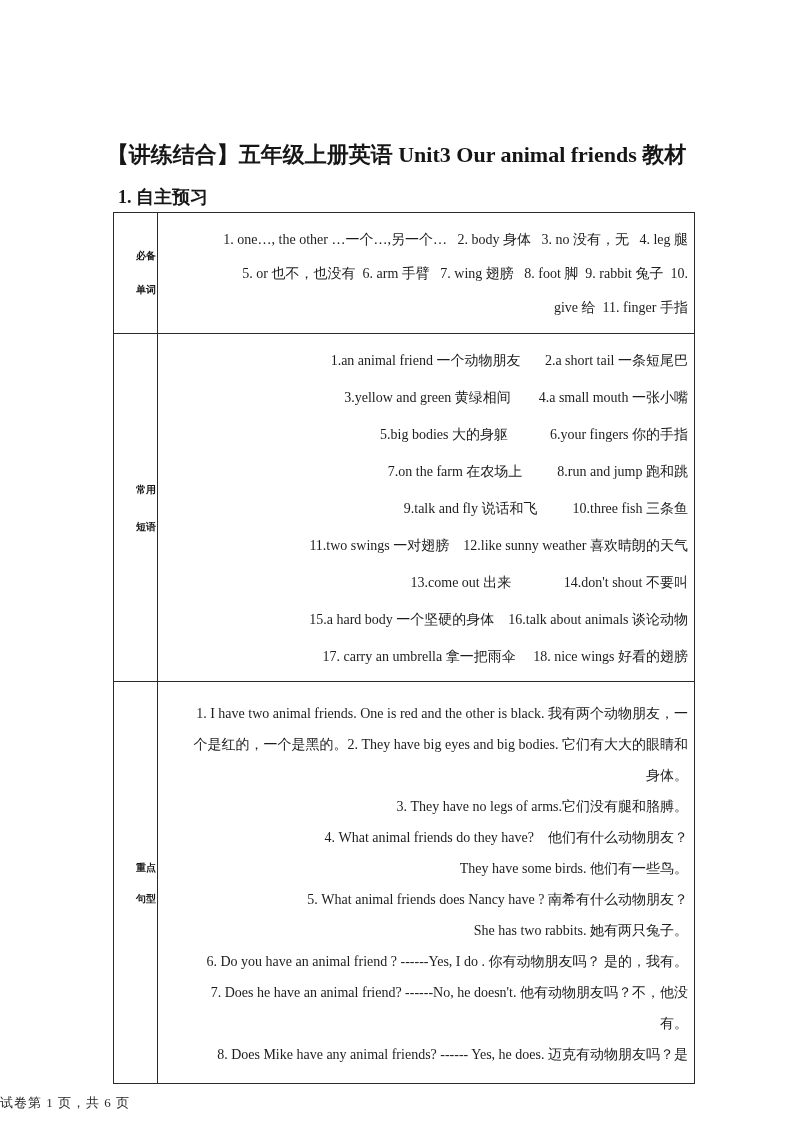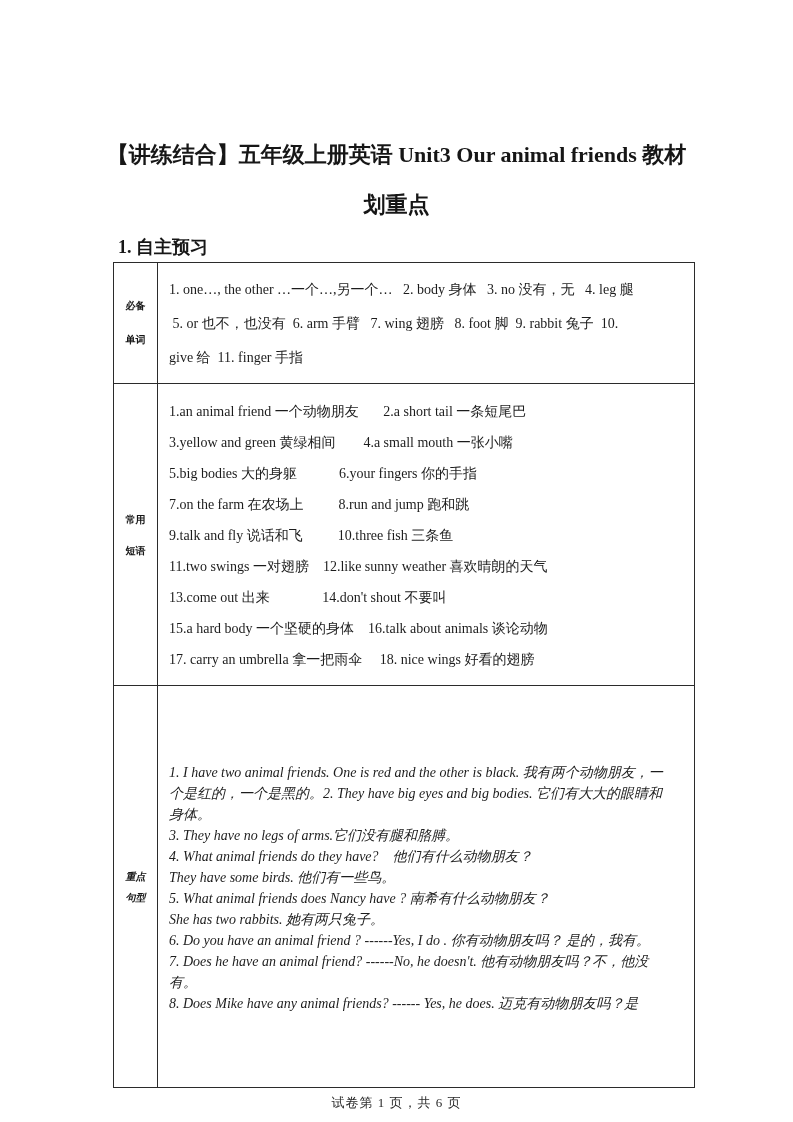--- a/index.html
+++ b/index.html
@@ -37,66 +37,65 @@
   table.prep-table {
     border-collapse: collapse;
     margin: 5px 0 0 113px;
     width: 582px;
     table-layout: fixed;
   }
   table.prep-table td {
     border: 1.5px solid #2b2b2b;
     vertical-align: middle;
     overflow: hidden;
+    text-align: right;
   }
   td.row-header {
     width: 41px;
     text-align: center;
     font-weight: 700;
     font-size: 10px;
     line-height: 34px;
     white-space: pre;
     color: #161616;
   }
   td.row-content {
     padding: 8px 6px 6px 11px;
     font-size: 14px;
     white-space: pre;
     color: #1c1c1c;
   }
   td.lh-words    { line-height: 34px; height: 106px; }
-  td.lh-phrases  { line-height: 31px; height: 287px; }
-  td.lh-sents    { line-height: 21px; height: 387px; font-style: italic; }
+  td.lh-phrases  { line-height: 37px; height: 287px; }
+  td.lh-sents    { line-height: 31px; height: 387px; }
   .page-footer {
     position: absolute;
     top: 1064px;
     left: 0;
     width: 100%;
-    text-align: center;
     font-size: 13px;
     letter-spacing: 1px;
     color: #2a2a2a;
   }
   .watermark {
     position: absolute;
     top: 1103px;
     right: 8px;
     font-size: 15px;
     color: #c9c9c9;
     letter-spacing: 1px;
   }
 </style>
 </head>
 <body>
 
 <div class="page">
 
   <div class="doc-title">
     <span class="t-line">【讲练结合】五年级上册英语 Unit3 Our animal friends 教材</span>
-    <span class="t-line">划重点</span>
   </div>
 
   <div class="section-heading">1. 自主预习</div>
 
   <table class="prep-table">
     <tbody>
       <tr>
         <td class="row-header lh-words">必备
 单词</td>
         <td class="row-content lh-words">1. one…, the other …一个…,另一个…   2. body 身体   3. no 没有，无   4. leg 腿

